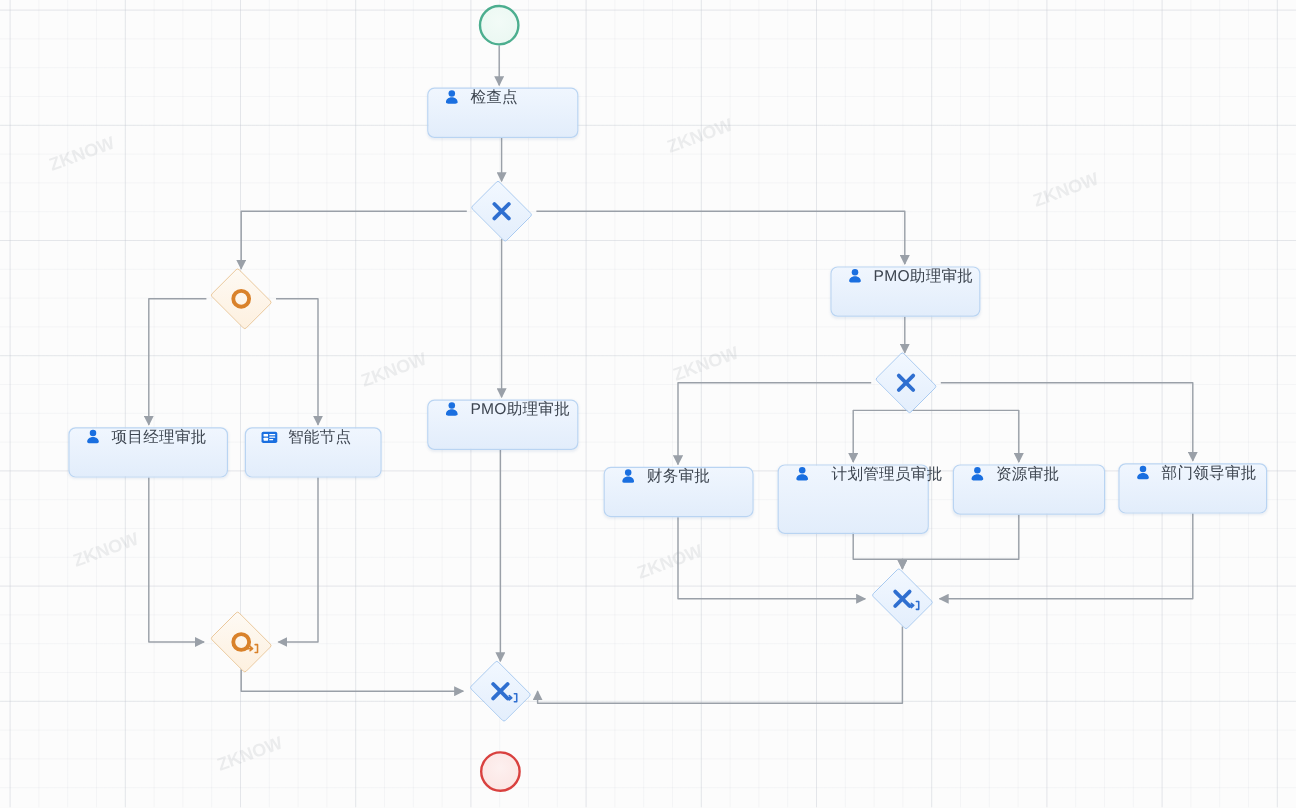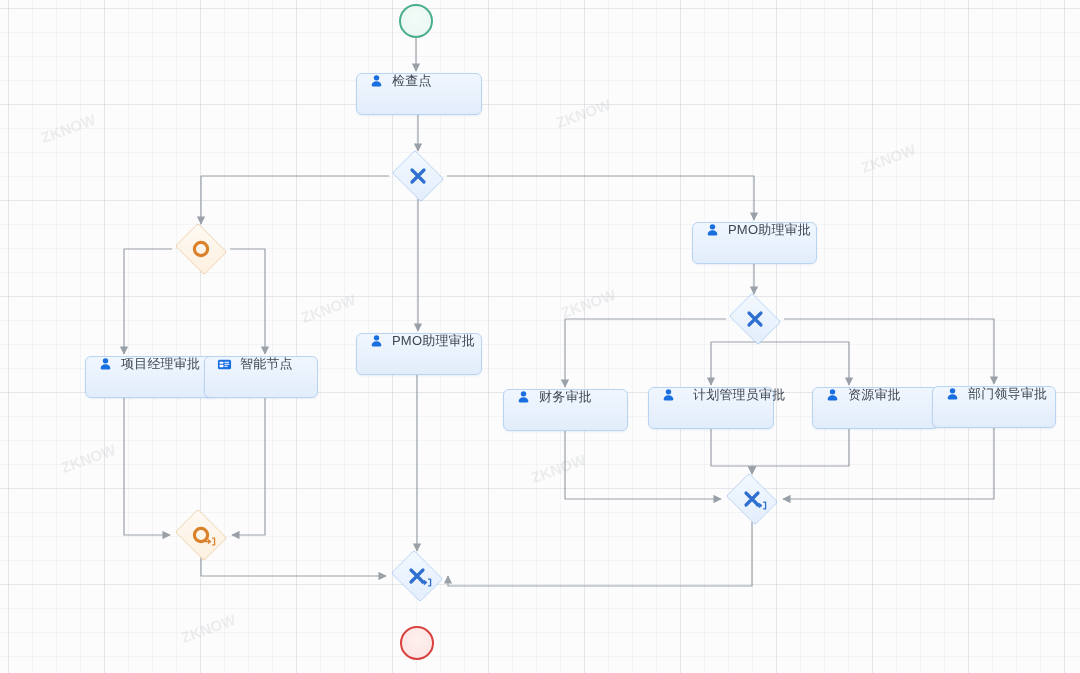--- a/index.html
+++ b/index.html
@@ -165,21 +165,21 @@
         </span>
       </div>
       <div class="gw orm" style="left: 172px; top: 226px; width: 58px; height: 46px;">
         <span class="dia"></span>
         <span class="glyph">
           <svg width="22" height="22" viewBox="0 0 22 22">
             <circle cx="11" cy="11" r="6.6" fill="none" stroke="#d9822b" stroke-width="3.2"></circle>
           </svg>
         </span>
       </div>
-      <div class="task" style="left: 57px; top: 356px; width: 133px; height: 42px; margin-left: 28px;">
+      <div class="task" style="left: 57px; top: 356px; width: 133px; height: 42px;">
         <svg class="ico" viewBox="0 0 16 16">
           <circle cx="8" cy="4.1" r="2.9" fill="#1a6fe0"></circle>
           <path d="M8 7.6c-3 0-5.2 1.9-5.2 4.3 0 .9 1.1 1.3 2.1 1.3h6.2c1 0 2.1-.4 2.1-1.3 0-2.4-2.2-4.3-5.2-4.3z" fill="#1a6fe0"></path>
         </svg>
         <span class="lbl">项目经理审批</span>
       </div>
       <div class="task" style="left: 204px; top: 356px; width: 114px; height: 42px;">
         <svg class="ico" viewBox="0 0 16 16">
           <rect x="1" y="3" width="14" height="10" rx="1.6" fill="#1a6fe0"></rect>
           <rect x="2.8" y="5" width="4" height="2.2" rx="0.5" fill="#ffffff"></rect>
@@ -212,28 +212,28 @@
           </svg>
         </span>
       </div>
       <div class="task" style="left: 503px; top: 389px; width: 125px; height: 42px;">
         <svg class="ico" viewBox="0 0 16 16">
           <circle cx="8" cy="4.1" r="2.9" fill="#1a6fe0"></circle>
           <path d="M8 7.6c-3 0-5.2 1.9-5.2 4.3 0 .9 1.1 1.3 2.1 1.3h6.2c1 0 2.1-.4 2.1-1.3 0-2.4-2.2-4.3-5.2-4.3z" fill="#1a6fe0"></path>
         </svg>
         <span class="lbl">财务审批</span>
       </div>
-      <div class="task" style="left: 648px; top: 387px; width: 126px; height: 42px; gap: 17px;">
+      <div class="task" style="left: 648px; top: 387px; width: 126px; height: 58px; gap: 17px;">
         <svg class="ico" viewBox="0 0 16 16">
           <circle cx="8" cy="4.1" r="2.9" fill="#1a6fe0"></circle>
           <path d="M8 7.6c-3 0-5.2 1.9-5.2 4.3 0 .9 1.1 1.3 2.1 1.3h6.2c1 0 2.1-.4 2.1-1.3 0-2.4-2.2-4.3-5.2-4.3z" fill="#1a6fe0"></path>
         </svg>
         <span class="lbl">计划管理员审批</span>
       </div>
-      <div class="task" style="left: 812px; top: 387px; width: 127px; height: 42px;">
+      <div class="task" style="left: 794px; top: 387px; width: 127px; height: 42px;">
         <svg class="ico" viewBox="0 0 16 16">
           <circle cx="8" cy="4.1" r="2.9" fill="#1a6fe0"></circle>
           <path d="M8 7.6c-3 0-5.2 1.9-5.2 4.3 0 .9 1.1 1.3 2.1 1.3h6.2c1 0 2.1-.4 2.1-1.3 0-2.4-2.2-4.3-5.2-4.3z" fill="#1a6fe0"></path>
         </svg>
         <span class="lbl">资源审批</span>
       </div>
       <div class="task" style="left: 932px; top: 386px; width: 124px; height: 42px;">
         <svg class="ico" viewBox="0 0 16 16">
           <circle cx="8" cy="4.1" r="2.9" fill="#1a6fe0"></circle>
           <path d="M8 7.6c-3 0-5.2 1.9-5.2 4.3 0 .9 1.1 1.3 2.1 1.3h6.2c1 0 2.1-.4 2.1-1.3 0-2.4-2.2-4.3-5.2-4.3z" fill="#1a6fe0"></path>

